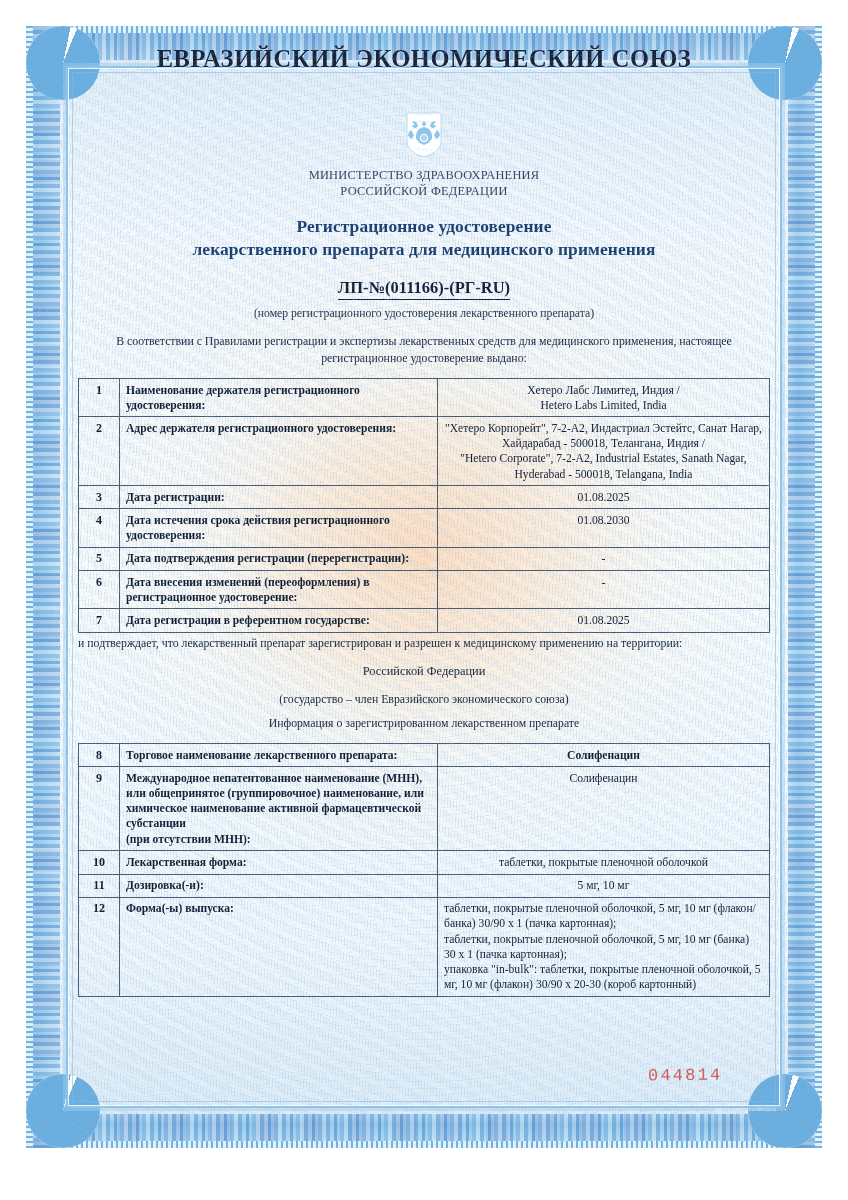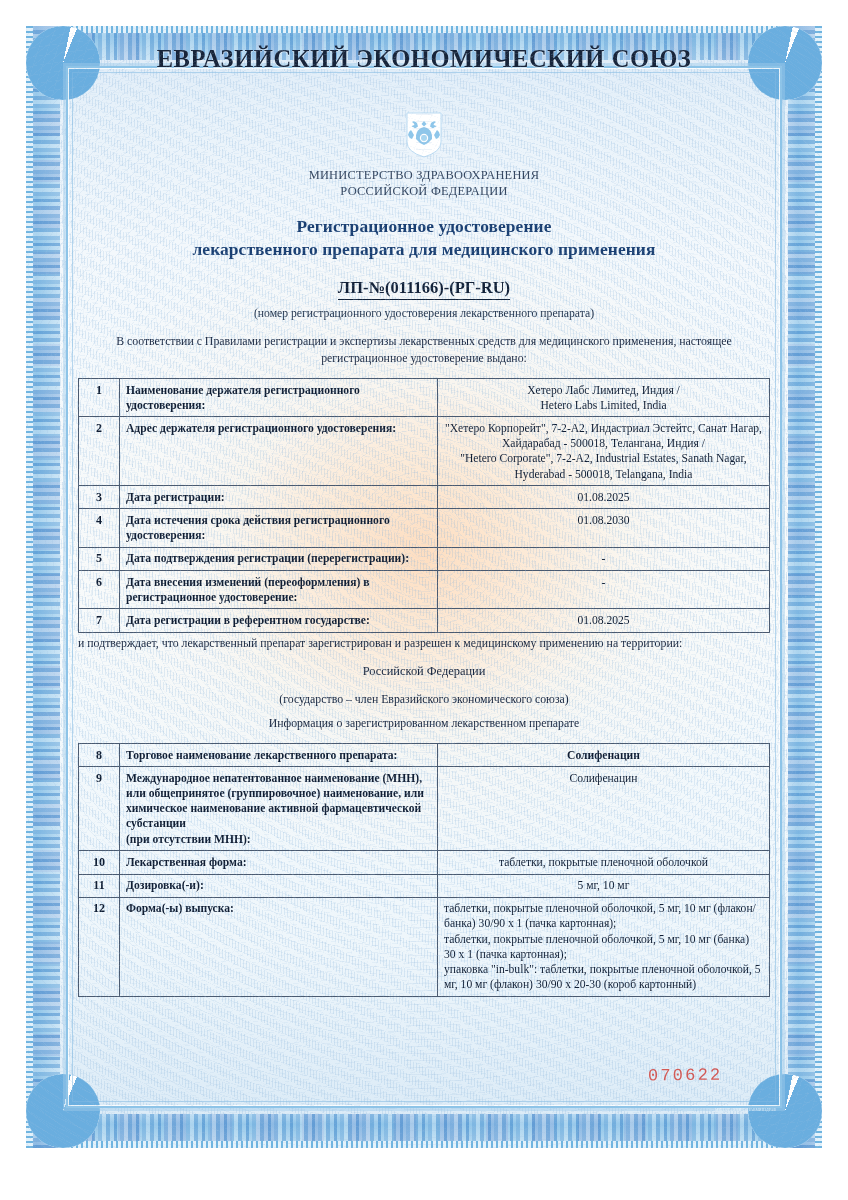--- a/index.html
+++ b/index.html
@@ -353,14 +353,14 @@
               <td class="val left">таблетки, покрытые пленочной оболочкой, 5 мг, 10 мг (флакон/банка) 30/90 х 1 (пачка картонная);<br>таблетки, покрытые пленочной оболочкой, 5 мг, 10 мг (банка) 30 х 1 (пачка картонная);<br>упаковка "in-bulk": таблетки, покрытые пленочной оболочкой, 5 мг, 10 мг (флакон) 30/90 х 20-30 (короб картонный)</td>
             </tr>
           </tbody>
       </table>
 
     </div>
 
     <div class="microtext">МИНЗДРАВМИНЗДРАВМИНЗДРАВ</div>
   </div>
 
-  <div class="serial">070622</div>
+  <div class="serial">044814</div>
 </div>
 
 </body></html>

